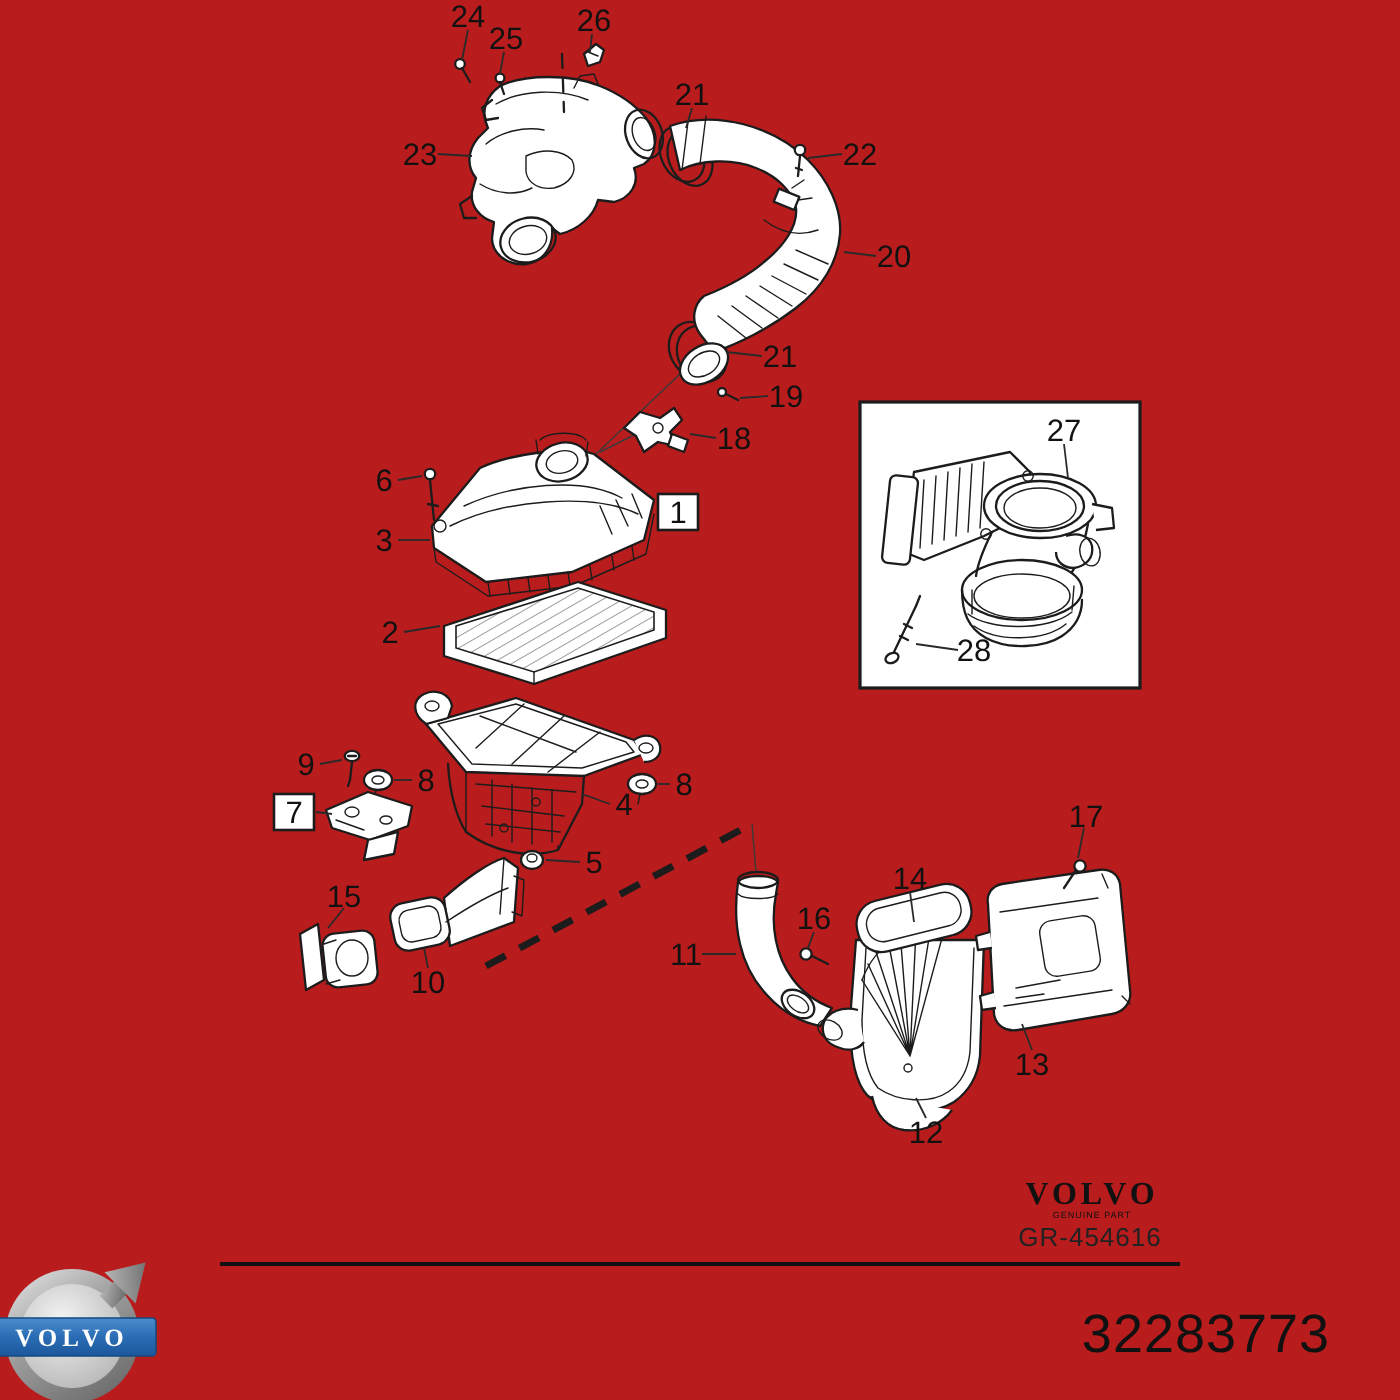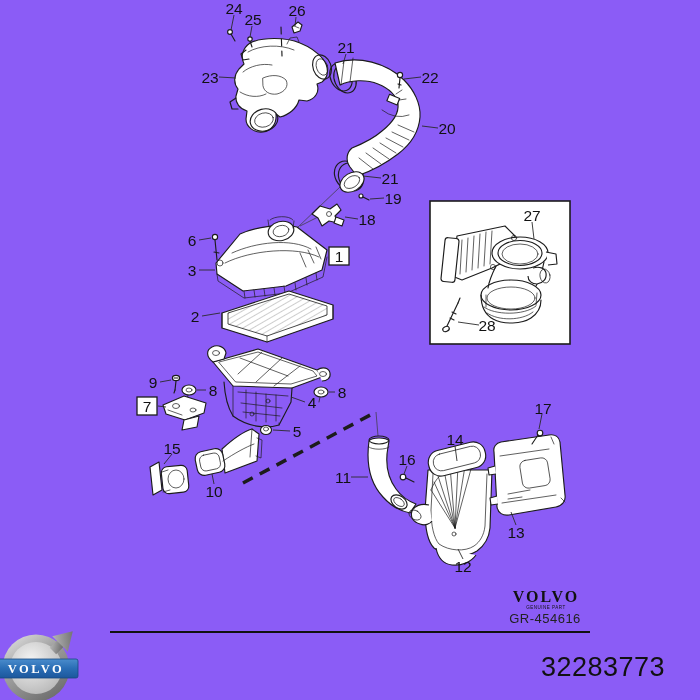--- a/index.html
+++ b/index.html
@@ -1,16 +1,16 @@
 <!DOCTYPE html>
 <html><head>
 <meta charset="utf-8">
 <style>
   html,body{margin:0;padding:0;background:#fff;}
-  #stage{position:relative;width:700px;height:700px;background:#8b5cf6;overflow:hidden;}
+  #stage{position:relative;width:700px;height:700px;background:#b91c1c;overflow:hidden;}
   svg{display:block;font-family:"Liberation Sans",sans-serif;}
   .part{fill:none;stroke:#1c1c1c;stroke-width:1.15;stroke-linejoin:round;stroke-linecap:round;}
   .partw{fill:#ffffff;stroke:#1c1c1c;stroke-width:1.15;stroke-linejoin:round;}
   .thin{stroke-width:0.7;}
   .leader{stroke:#2a2a2a;stroke-width:0.9;}
   .asm{stroke:#3a3a3a;stroke-width:0.7;}
   .callout{font-size:15.5px;fill:#111;text-anchor:middle;}
   .callout-box{fill:#ffffff;stroke:#1c1c1c;stroke-width:1.3;}
   .stamp-brand{font-family:"Liberation Serif",serif;font-weight:bold;font-size:16px;letter-spacing:2px;fill:#111;text-anchor:middle;}
   .stamp-sub{font-size:4.5px;letter-spacing:.5px;fill:#111;text-anchor:middle;}

